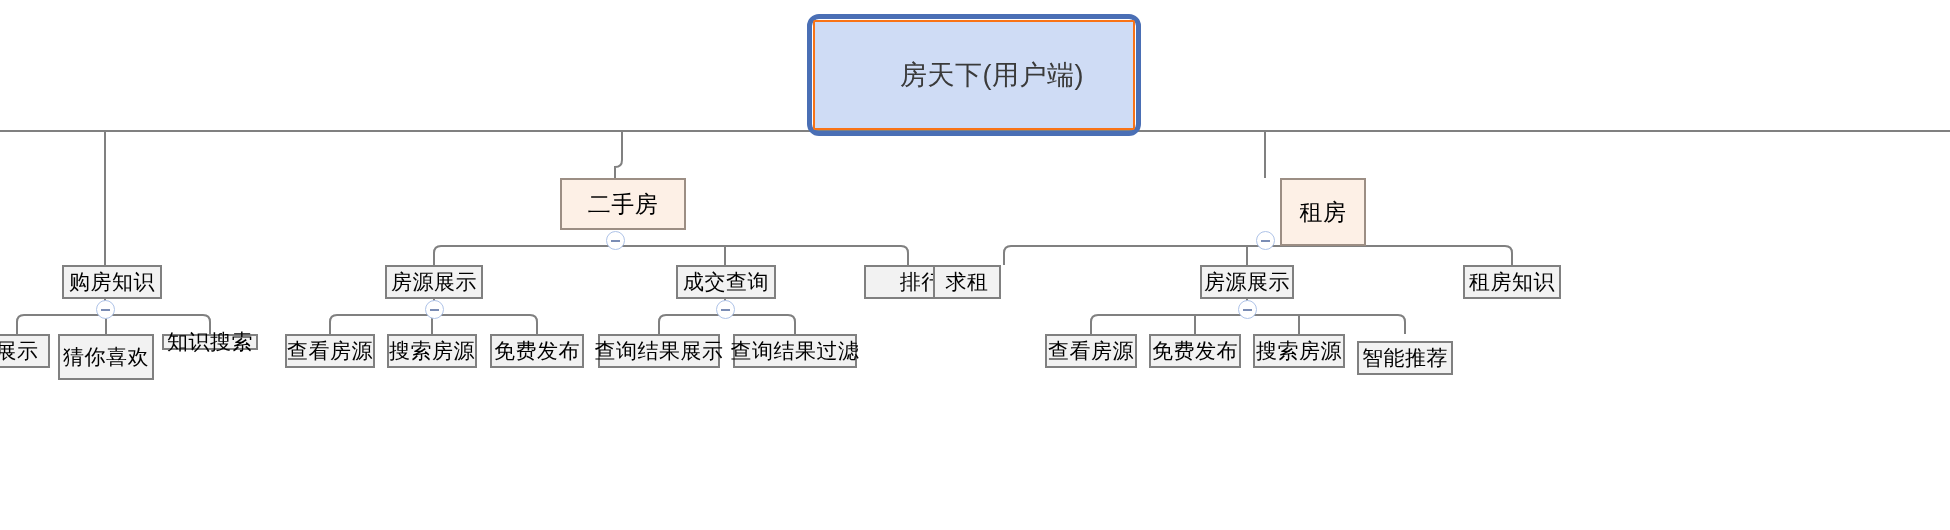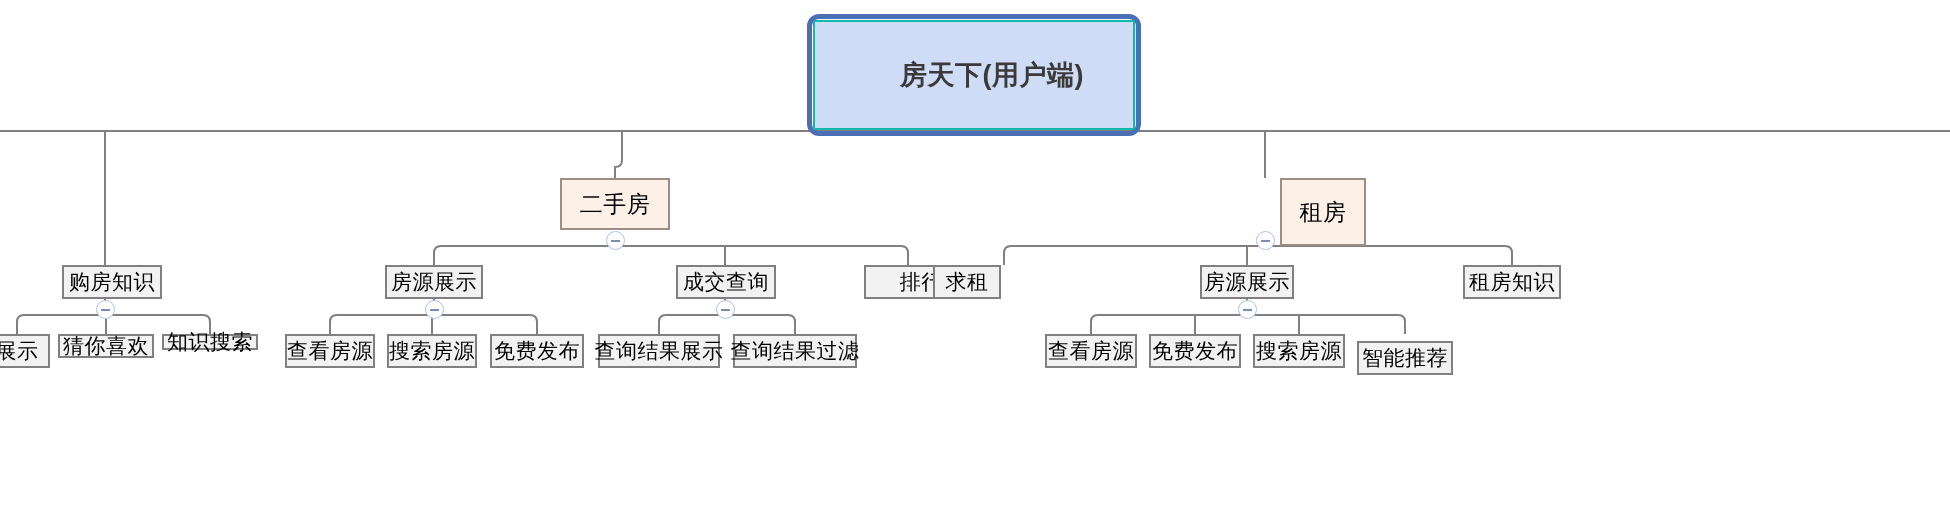--- a/index.html
+++ b/index.html
@@ -37,23 +37,23 @@
     white-space: nowrap;
     z-index: 5;
   }
   .node.level1 {
     background: #fdf0e6;
     border: 2px solid #9c8e84;
     font-size: 23px;
   }
   .node.root {
     background: #cfdcf5;
-    border: 2px solid #14b8a6;
+    border: 2px solid #f97316;
     font-size: 27px;
-    font-weight: bold;
+    font-weight: normal;
     color: #3a3a3a;
     border-radius: 2px;
     z-index: 6;
     padding-left: 36px;
   }
   .root-sel {
     position: absolute;
     box-sizing: border-box;
     border: 5px solid #4a6fb5;
     border-radius: 12px;
@@ -118,37 +118,37 @@
       <path d="M 725 299 L 725 315"></path>
 
       <path d="M 1091 334 L 1091 322 Q 1091 315 1098 315 L 1398 315 Q 1405 315 1405 322 L 1405 334"></path>
       <path d="M 1247 299 L 1247 315"></path>
       <path d="M 1195 315 L 1195 334"></path>
       <path d="M 1299 315 L 1299 334"></path>
     </g>
   </svg>
 <div class="root-sel" style="left: 807px; top: 14px; width: 334px; height: 122px;"></div>
     <div class="node root" style="left: 813px; top: 20px; width: 322px; height: 110px;">房天下(用户端)</div>
-    <div class="node level1" style="left: 560px; top: 178px; width: 110px; height: 52px;">二手房</div>
+    <div class="node level1" style="left: 560px; top: 178px; width: 126px; height: 52px;">二手房</div>
     <div class="toggle" style="left: 605.5px; top: 231px;"></div>
     <div class="node level1" style="left: 1280px; top: 178px; width: 86px; height: 68px;">租房</div>
     <div class="toggle" style="left: 1255.5px; top: 231px;"></div>
     <div class="node" style="left: 62px; top: 265px; width: 100px; height: 34px;">购房知识</div>
     <div class="toggle" style="left: 95.5px; top: 300px;"></div>
     <div class="node" style="left: 385px; top: 265px; width: 98px; height: 34px;">房源展示</div>
     <div class="toggle" style="left: 424.5px; top: 300px;"></div>
     <div class="node" style="left: 676px; top: 265px; width: 100px; height: 34px;">成交查询</div>
     <div class="toggle" style="left: 715.5px; top: 300px;"></div>
     <div class="node" style="left: 864px; top: 265px; width: 88px; height: 34px; padding-left: 48px;">排行榜</div>
     <div class="node" style="left: 933px; top: 265px; width: 68px; height: 34px;">求租</div>
     <div class="node" style="left: 1200px; top: 265px; width: 94px; height: 34px;">房源展示</div>
     <div class="toggle" style="left: 1237.5px; top: 300px;"></div>
     <div class="node" style="left: 1463px; top: 265px; width: 98px; height: 34px;">租房知识</div>
     <div class="node" style="left: -16px; top: 334px; width: 66px; height: 34px;">展示</div>
-    <div class="node" style="left: 58px; top: 334px; width: 96px; height: 24px; font-family: Liberation Mono, monospace;">猜你喜欢</div>
+    <div class="node" style="left: 58px; top: 334px; width: 96px; height: 46px; font-family: Liberation Mono, monospace;">猜你喜欢</div>
     <div class="node" style="left: 162px; top: 334px; width: 96px; height: 16px;">知识搜索</div>
     <div class="node" style="left: 285px; top: 334px; width: 90px; height: 34px;">查看房源</div>
     <div class="node" style="left: 387px; top: 334px; width: 90px; height: 34px;">搜索房源</div>
     <div class="node" style="left: 490px; top: 334px; width: 94px; height: 34px;">免费发布</div>
     <div class="node" style="left: 733px; top: 334px; width: 124px; height: 34px;">查询结果过滤</div>
     <div class="node" style="left: 598px; top: 334px; width: 122px; height: 34px;">查询结果展示</div>
     <div class="node" style="left: 1045px; top: 334px; width: 92px; height: 34px;">查看房源</div>
     <div class="node" style="left: 1149px; top: 334px; width: 92px; height: 34px;">免费发布</div>
     <div class="node" style="left: 1253px; top: 334px; width: 92px; height: 34px;">搜索房源</div>
     <div class="node" style="left: 1357px; top: 334px; width: 96px; height: 34px; margin-top: 7px;">智能推荐</div>

